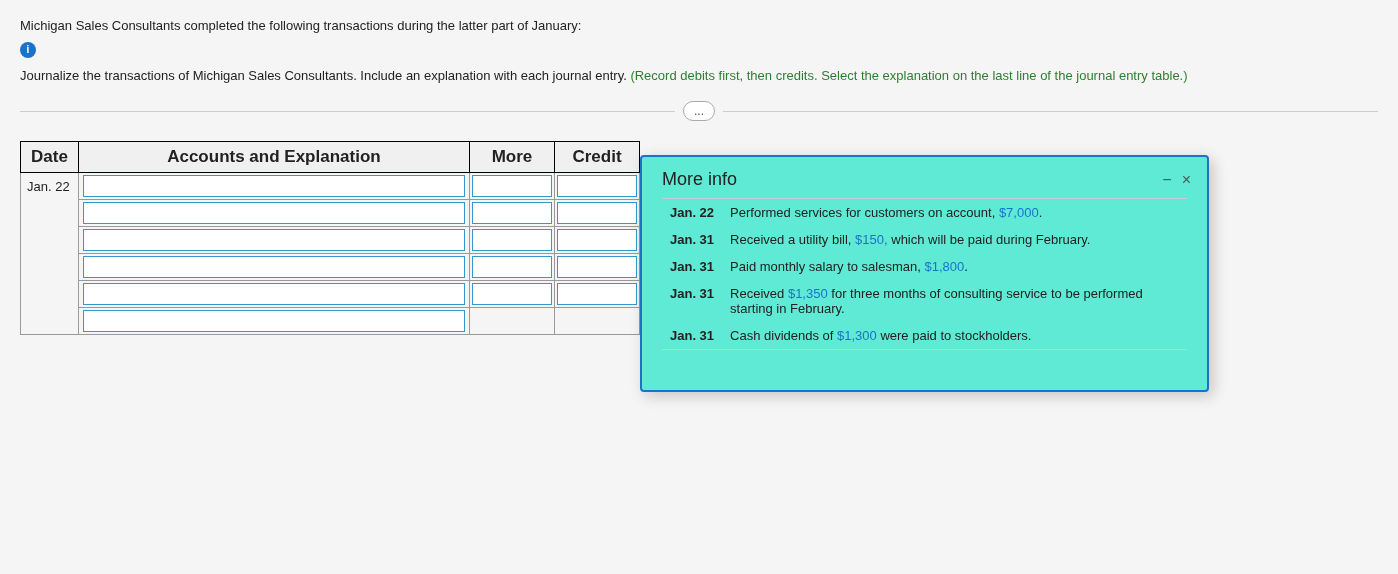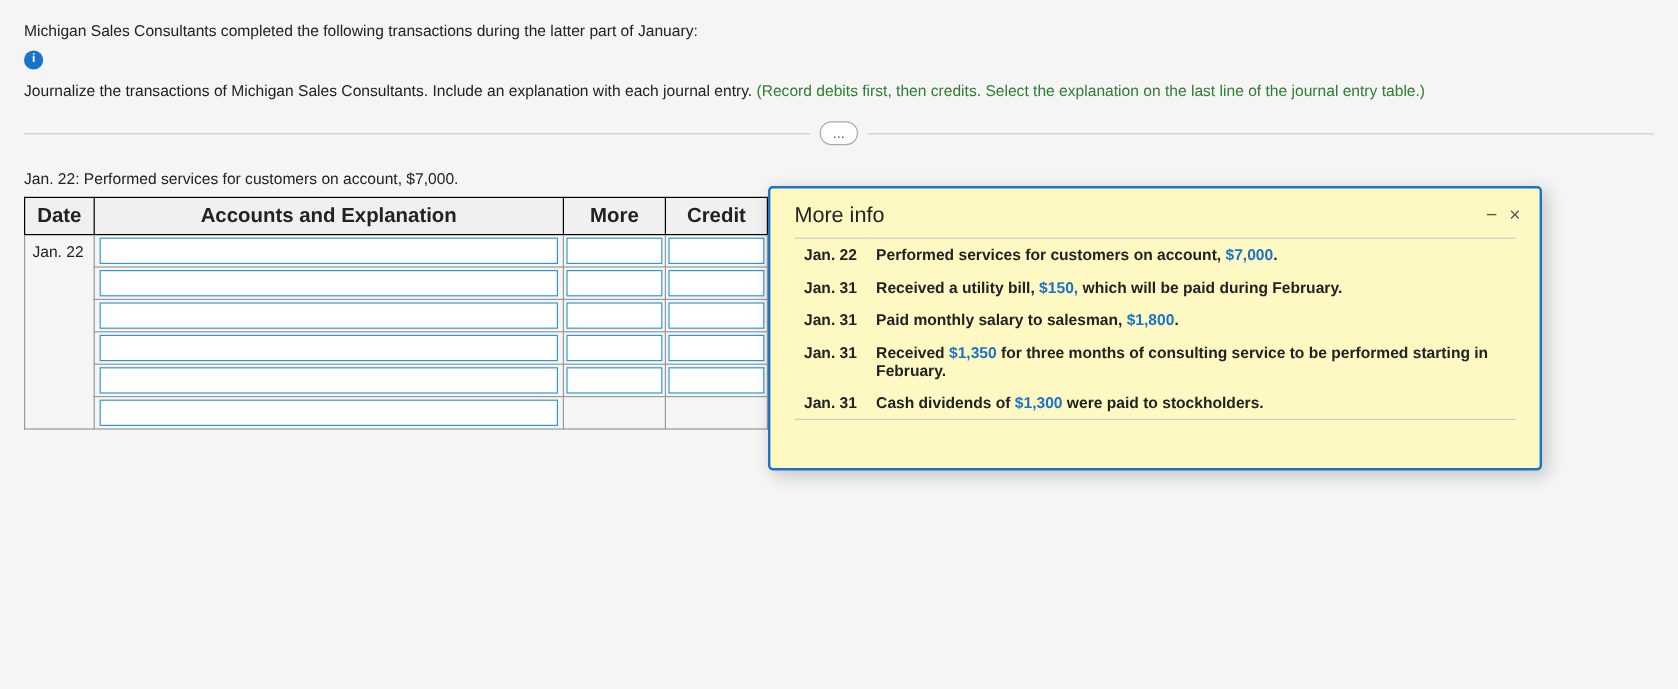--- a/index.html
+++ b/index.html
@@ -120,22 +120,22 @@
     
     .modal-overlay {
       position: fixed;
       top: 0; left: 0; right: 0; bottom: 0;
       pointer-events: none;
     }
     .modal {
       position: absolute;
       top: 155px;
       left: 640px;
-      width: 645px;
-      background: #fef9c3;
+      width: 569px;
+      background: #5eead4;
       border: 2px solid #1a73c9;
       border-radius: 4px;
       box-shadow: 4px 4px 15px rgba(0,0,0,0.2);
       pointer-events: all;
     }
     .modal-header {
       display: flex;
       justify-content: space-between;
       align-items: center;
       padding: 12px 16px 8px 20px;
@@ -178,21 +178,20 @@
       font-size: 13px;
     }
     .transactions-table tr td:first-child {
       font-weight: bold;
       white-space: nowrap;
       width: 60px;
       color: #222;
     }
     .transactions-table tr td:last-child {
       color: #222;
-      font-weight: bold;
     }
     .transactions-table .highlight {
       color: #1a73c9;
     }
     .modal-footer {
       display: flex;
       justify-content: center;
       gap: 16px;
       padding: 8px 0 12px 0;
     }
@@ -234,21 +233,20 @@
 </div>
 
 <div class="divider-row">
   <div class="divider-line"></div>
   <button class="divider-btn">...</button>
   <div class="divider-line"></div>
 </div>
 
 <div class="main-content">
   <div class="left-panel">
-    <div class="transaction-label">Jan. 22: Performed services for customers on account, $7,000.</div>
     <table class="journal-table">
       <thead>
         <tr>
           <th class="col-date">Date</th>
           <th class="col-accounts accounts-col">Accounts and Explanation</th>
           <th class="col-debit">More</th>
           <th class="col-credit">Credit</th>
         </tr>
       </thead>
       <tbody>

